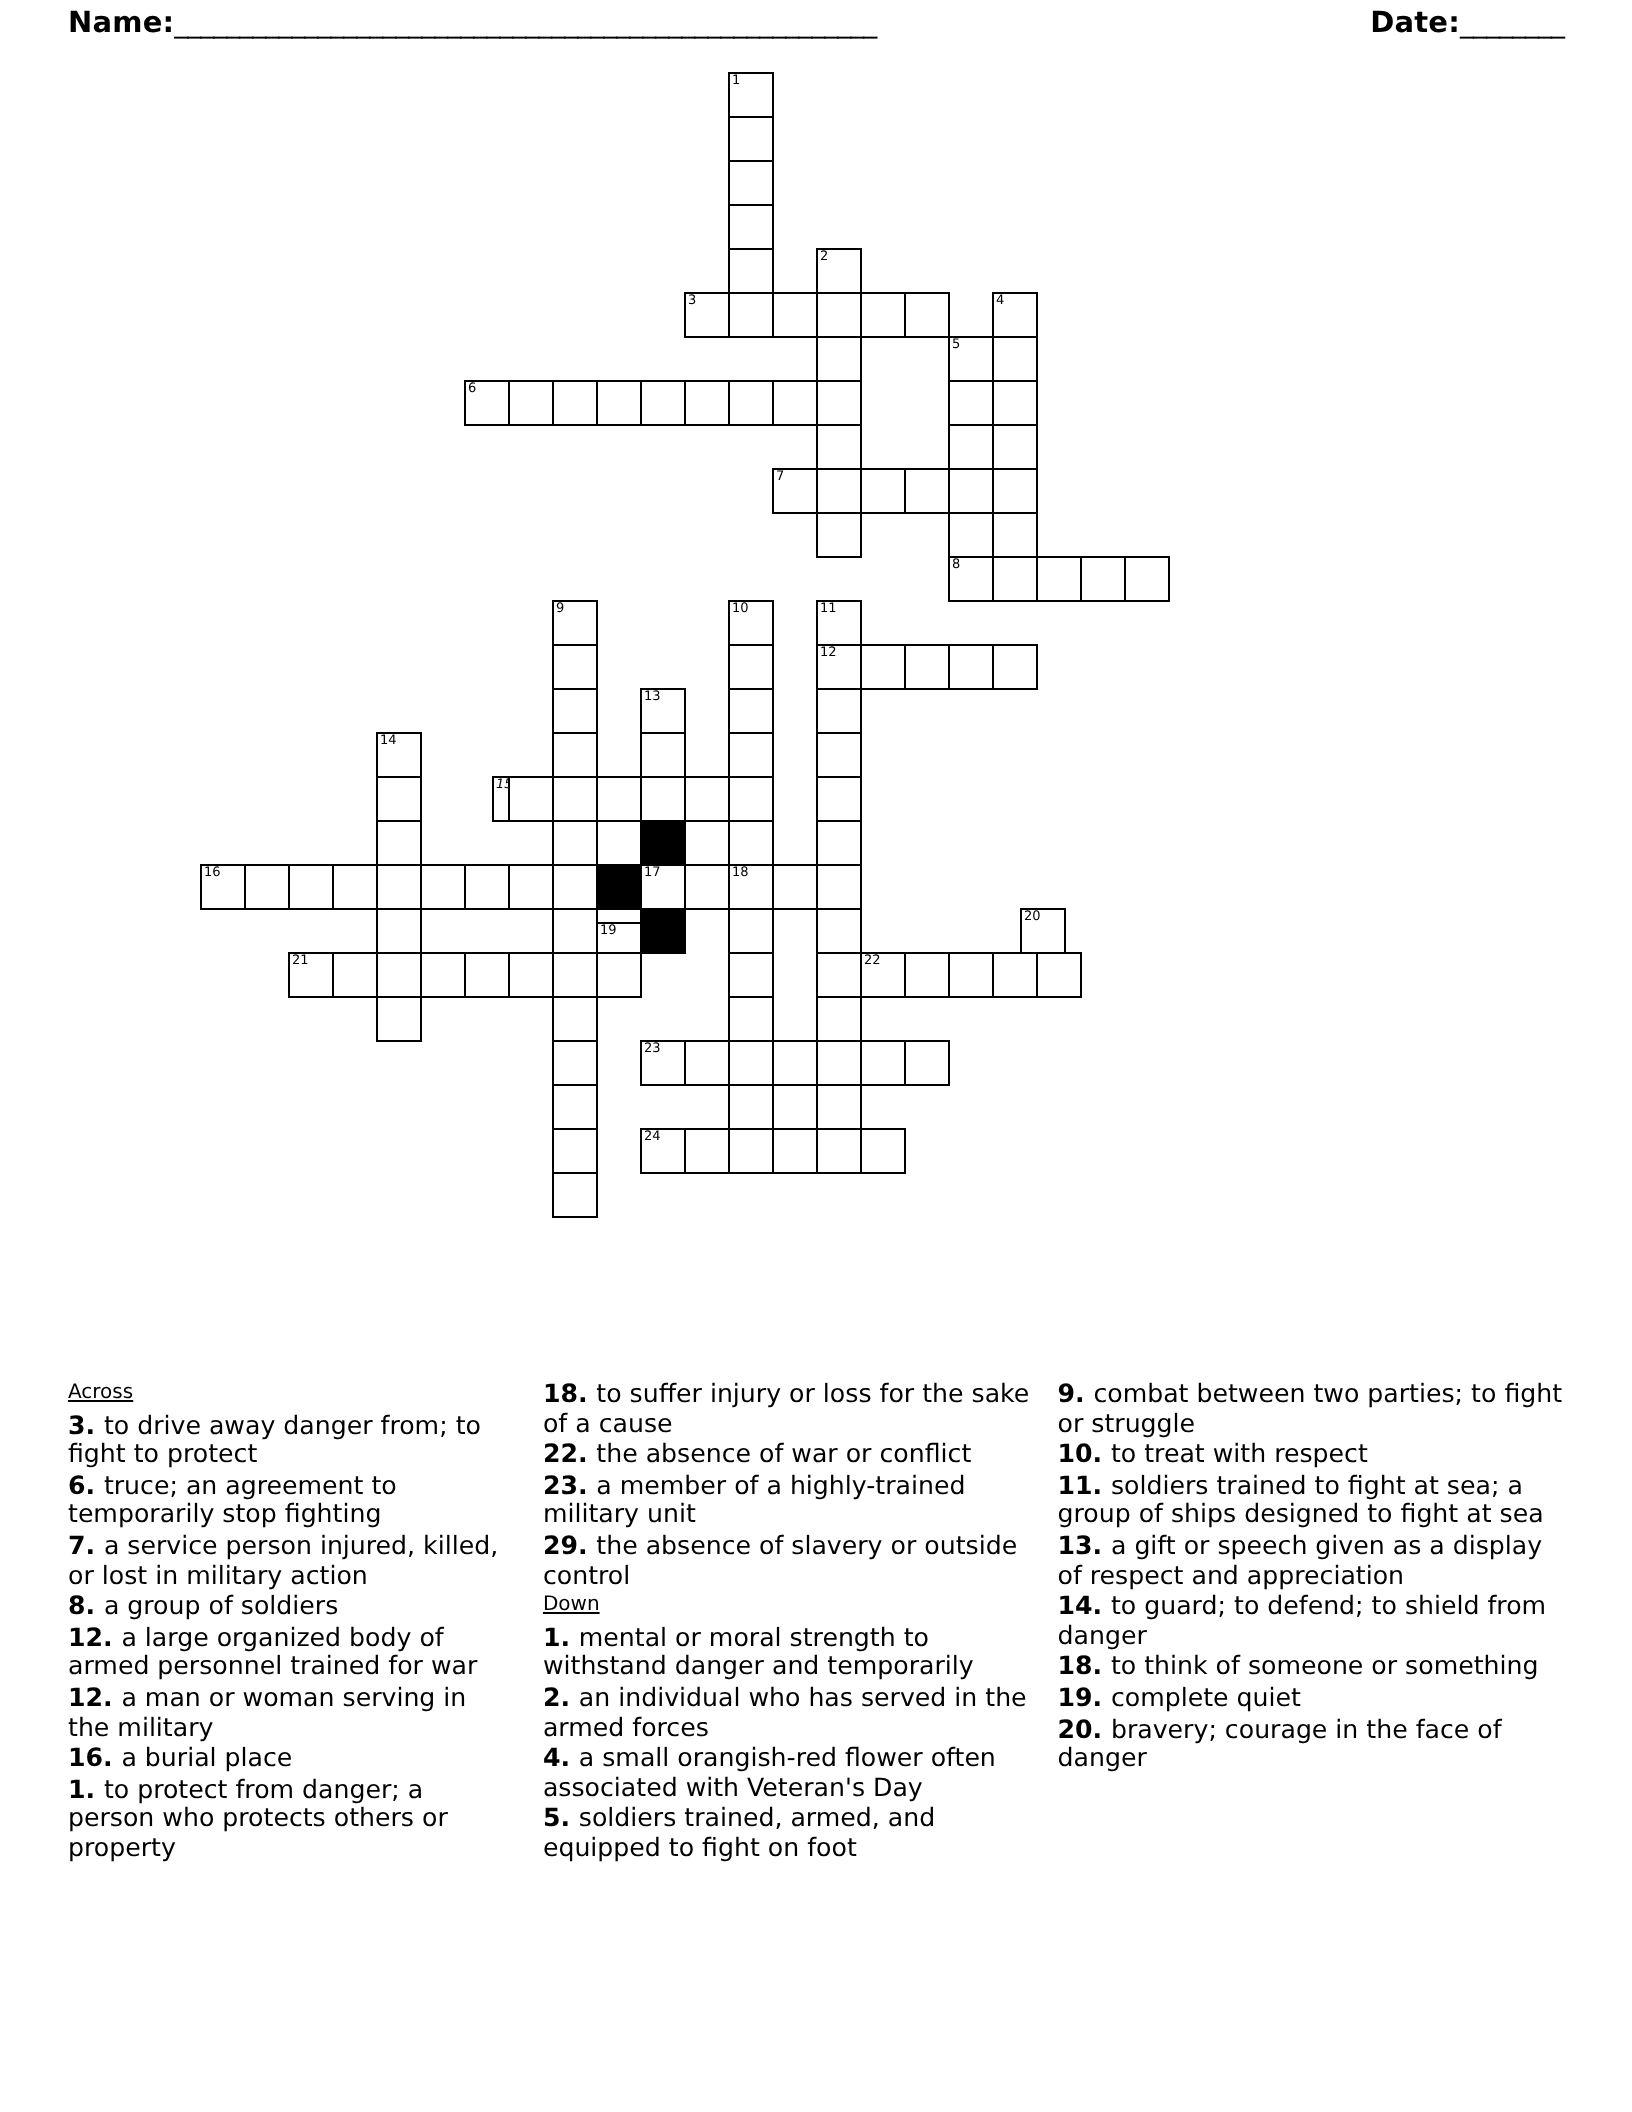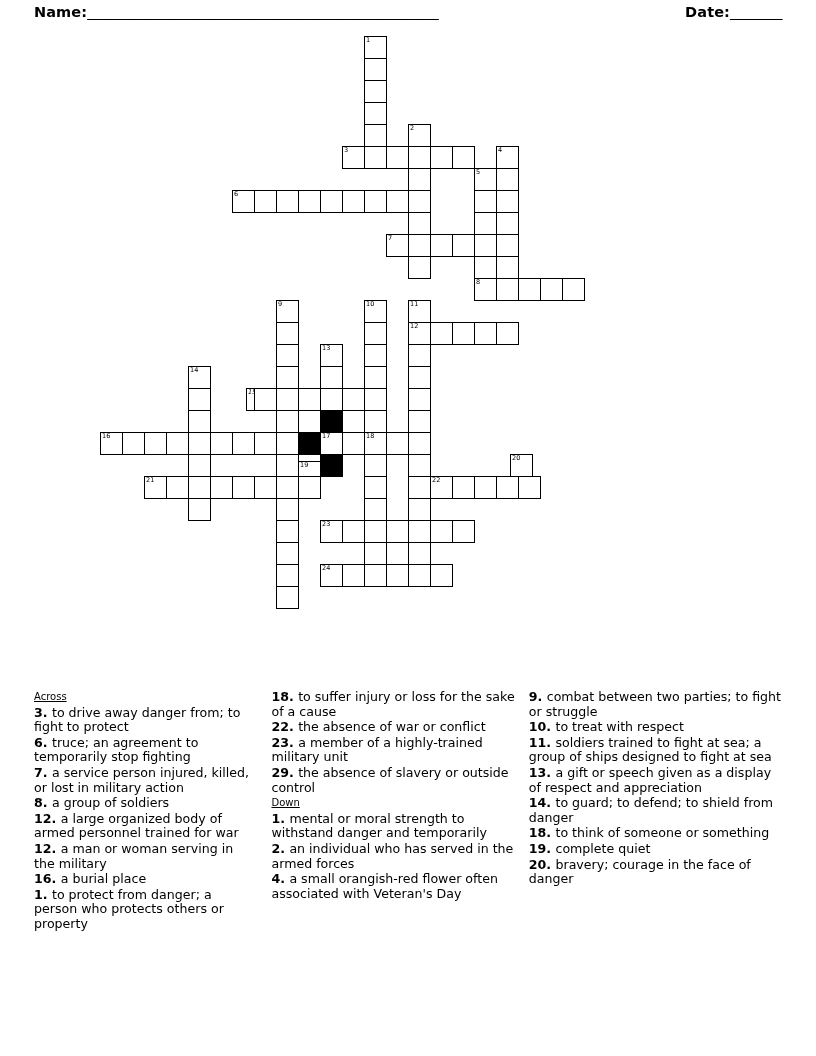--- a/index.html
+++ b/index.html
@@ -341,20 +341,21 @@
           <div class="clue"><b>18. </b><span>to suffer injury or loss for the sake of a cause</span></div>
           <div class="clue"><b>22. </b><span>the absence of war or conflict</span></div>
           <div class="clue"><b>23. </b><span>a member of a highly-trained military unit</span></div>
           <div class="clue"><b>29. </b><span>the absence of slavery or outside control</span></div>
         </div>
       <div class="section-head">Down</div>
       <div id="down-col-1">
           <div class="clue"><b>1. </b><span>mental or moral strength to withstand danger and temporarily</span></div>
           <div class="clue"><b>2. </b><span>an individual who has served in the armed forces</span></div>
           <div class="clue"><b>4. </b><span>a small orangish-red flower often associated with Veteran's Day</span></div>
+          <div class="clue"><b>5. </b><span>soldiers trained, armed, and equipped to fight on foot</span></div>
         </div>
     </div>
     <div class="clue-col c3">
       <div id="down-col-2">
           <div class="clue"><b>9. </b><span>combat between two parties; to fight or struggle</span></div>
           <div class="clue"><b>10. </b><span>to treat with respect</span></div>
           <div class="clue"><b>11. </b><span>soldiers trained to fight at sea; a group of ships designed to fight at sea</span></div>
           <div class="clue"><b>13. </b><span>a gift or speech given as a display of respect and appreciation</span></div>
           <div class="clue"><b>14. </b><span>to guard; to defend; to shield from danger</span></div>
           <div class="clue"><b>18. </b><span>to think of someone or something</span></div>

